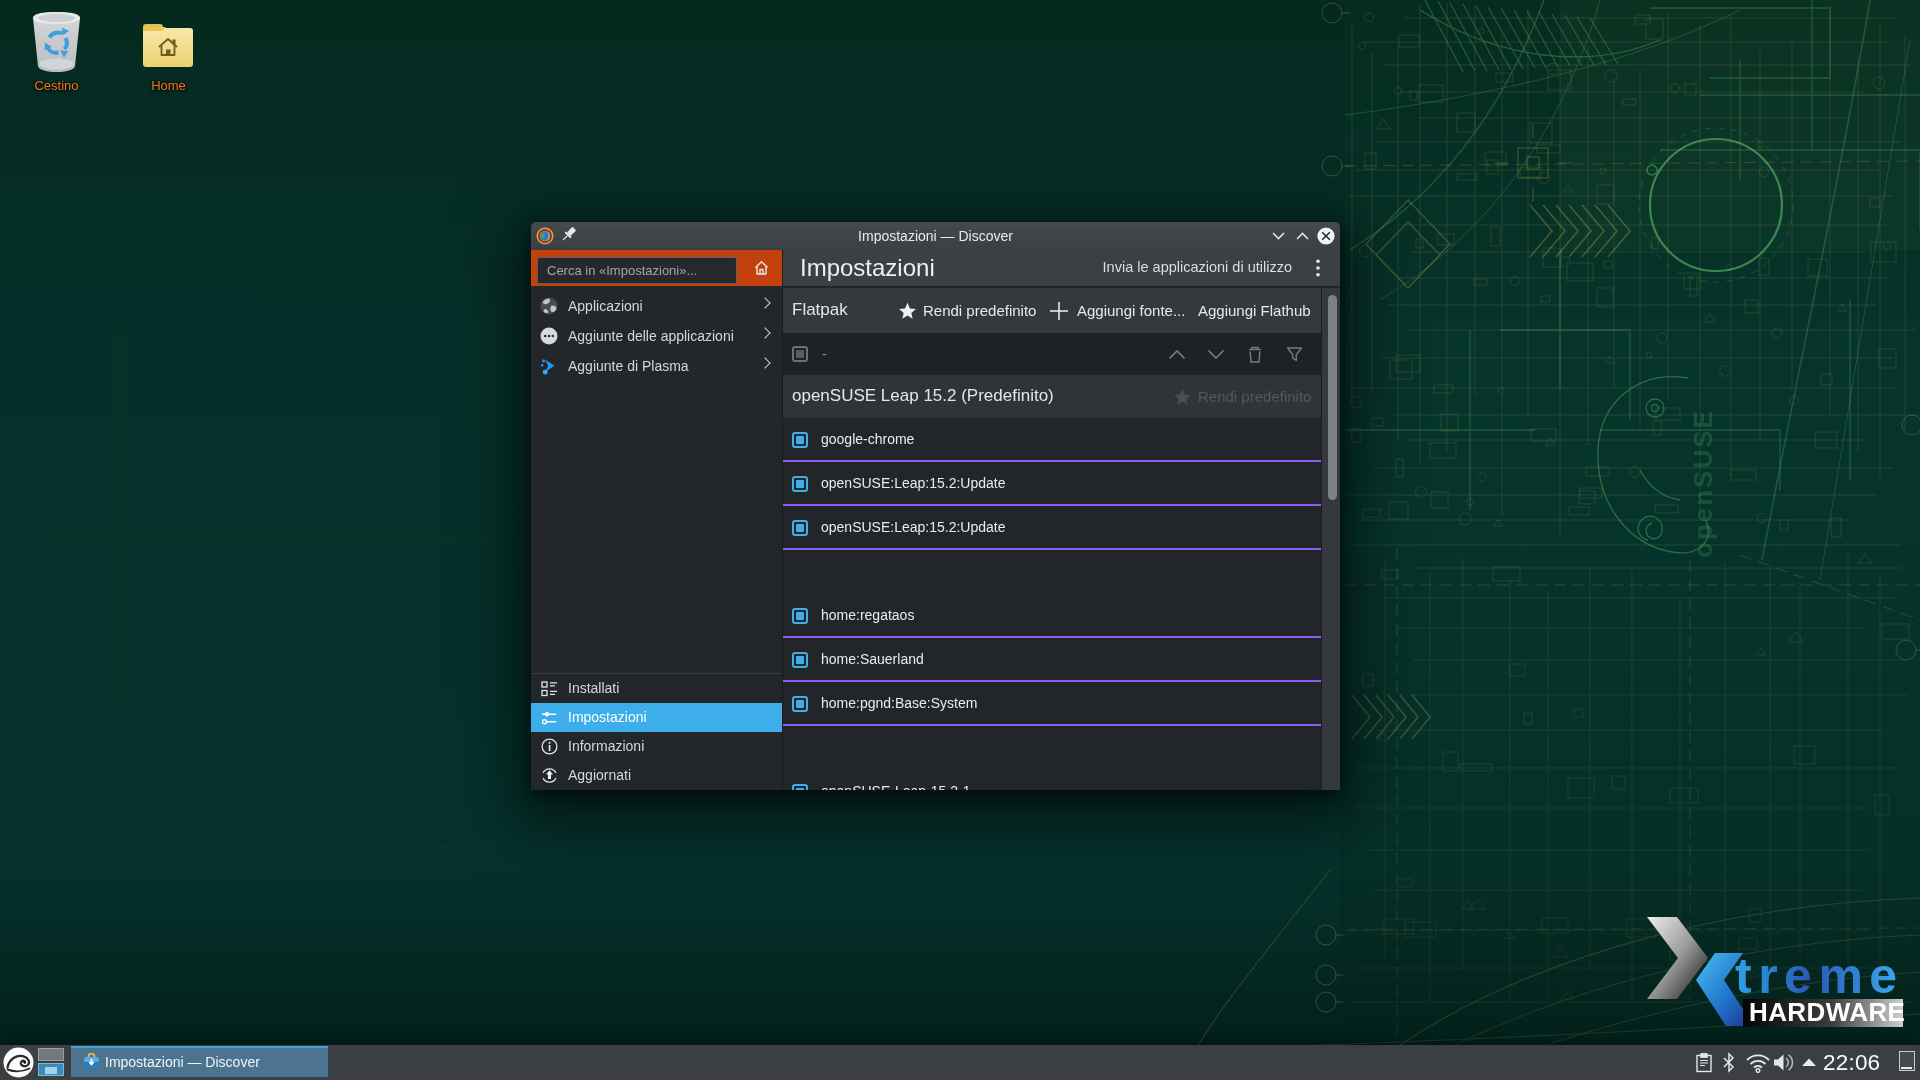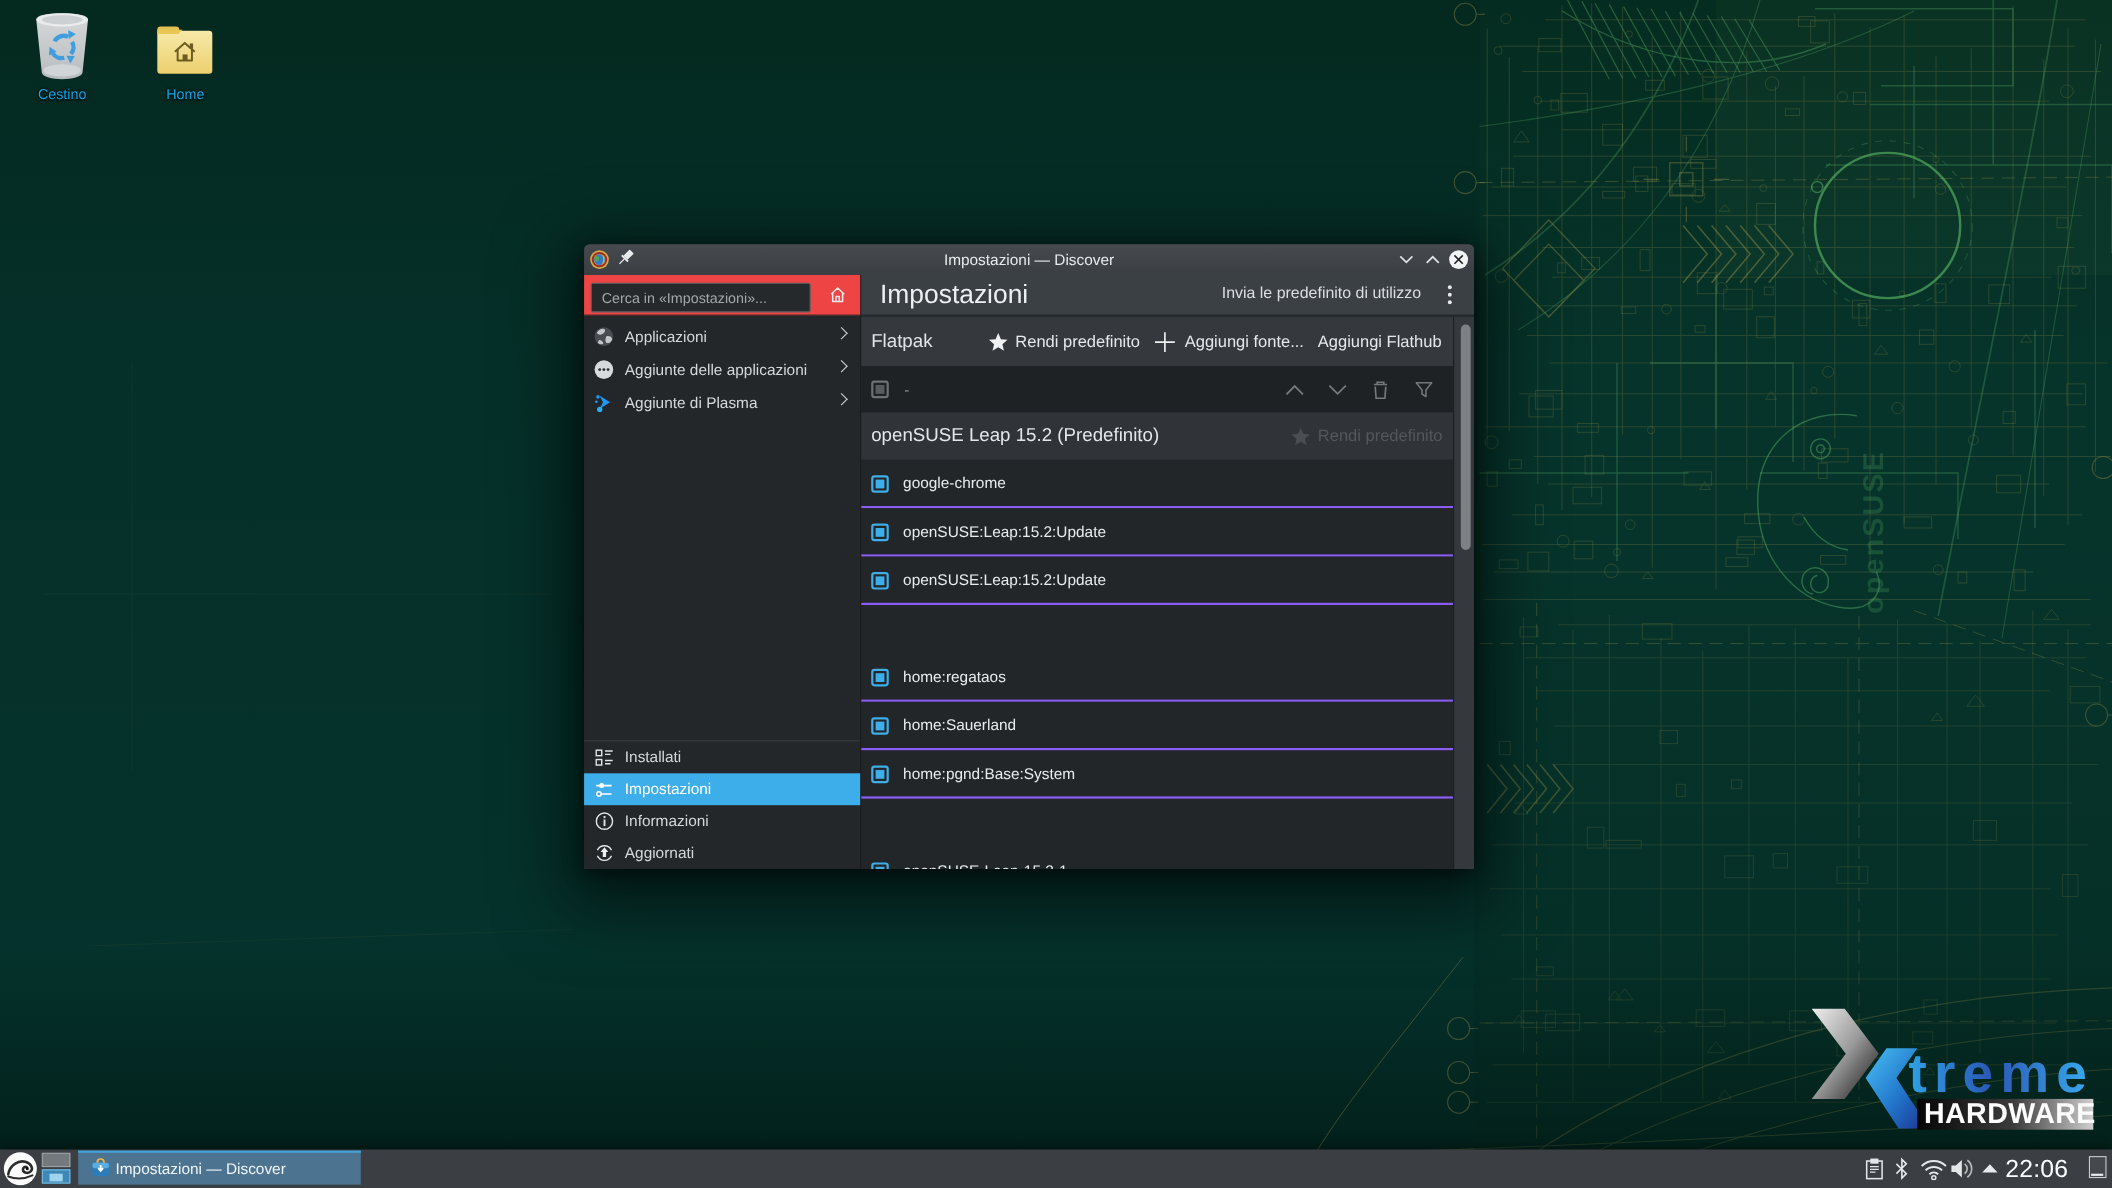--- a/index.html
+++ b/index.html
@@ -6,21 +6,21 @@
 #desk{position:absolute;left:0;top:0;width:1920px;height:1080px;overflow:hidden}
 .abs{position:absolute}
 
 #win{position:absolute;left:531px;top:222px;width:809px;height:568px;border-radius:5px 5px 0 0;
  box-shadow:0 18px 64px 14px rgba(0,0,0,.58),0 4px 16px rgba(0,0,0,.5);background:#232629}
 #titlebar{position:absolute;left:0;top:0;width:809px;height:28px;border-radius:5px 5px 0 0;
  background:linear-gradient(#46494d,#3b3f44)}
 #tb-title{position:absolute;left:0;top:0;width:100%;height:28px;line-height:28px;text-align:center;
  color:#e8eaeb;font-size:14px}
 .sidebar{position:absolute;left:0;top:28px;width:252px;height:540px;background:#242729;border-right:1px solid #191b1d}
-.sbtop{position:absolute;left:0;top:0;width:251px;height:37px;background:#ef4444;border-bottom:1px solid #24272a}
+.sbtop{position:absolute;left:0;top:0;width:251px;height:37px;background:#c2410c;border-bottom:1px solid #24272a}
 #search{position:absolute;left:6px;top:7px;width:200px;height:27px;background:#26292c;border:1px solid #5c6064;
  border-radius:2px;color:#a3a7aa;font-size:13px;line-height:25px;padding-left:9px}
 .srow{position:absolute;left:0;width:251px;height:30px;color:#d4d8db;font-size:14px}
 .srow .lbl{position:absolute;left:37px;top:0;line-height:30px}
 .srow .chev{position:absolute;right:13px;top:8px;width:8px;height:8px;border-top:1.6px solid #cdd0d3;border-right:1.6px solid #cdd0d3;transform:rotate(45deg)}
 .nrow{position:absolute;left:0;width:251px;height:29px;color:#d4d8db;font-size:14px}
 .nrow .lbl{position:absolute;left:37px;top:0;line-height:29px}
 #nav-sel{background:#3daee9;color:#fff}
 .main{position:absolute;left:252px;top:28px;width:557px;height:540px;background:#232629}
 #mhead{position:absolute;left:0;top:0;width:557px;height:37px;background:#3b4045;border-bottom:1px solid #202327}
@@ -38,21 +38,21 @@
 .cb{position:absolute;left:9px;top:14px;width:16px;height:16px;border:2px solid #3daee9;border-radius:3px}
 .cb i{position:absolute;left:2px;top:2px;width:8px;height:8px;background:#3daee9}
 #gutter{position:absolute;right:0;top:38px;width:19px;height:502px;background:#35393d;border-left:1px solid #1b1d1f}
 #thumb{position:absolute;left:6px;top:7px;width:9px;height:205px;background:#7e8184;border-radius:4.5px}
 
 #bar{position:absolute;left:0;top:1045px;width:1920px;height:35px;background:#3b3f43;box-shadow:0 -3px 8px rgba(0,0,0,.35)}
 #task{position:absolute;left:71px;top:1px;width:257px;height:31px;background:#4c7390;border-top:2px solid #44a2d6}
 #task .txt{position:absolute;left:34px;top:6px;font-size:14px;color:#f2f5f7}
 #clock{position:absolute;left:1823px;top:5px;width:62px;font-size:22.5px;color:#fbfcfd;letter-spacing:0.2px}
 
-.dlabel{position:absolute;font-size:13px;color:#0ea5e9;text-align:center;text-shadow:0 1px 3px rgba(0,0,0,.95),0 0 2px rgba(0,0,0,.8)}
+.dlabel{position:absolute;font-size:13px;color:#f97316;text-align:center;text-shadow:0 1px 3px rgba(0,0,0,.95),0 0 2px rgba(0,0,0,.8)}
 </style></head><body>
 <div id="desk">
 <svg id="wall" style="position:absolute;left:0;top:0" width="1920" height="1080" viewBox="0 0 1920 1080">
 <defs>
 <linearGradient id="bg" x1="0" y1="0" x2="0" y2="1">
           <stop offset="0" stop-color="#04291f"></stop>
           <stop offset="0.3" stop-color="#053029"></stop>
           <stop offset="0.8" stop-color="#05322c"></stop>
           <stop offset="1" stop-color="#021d18"></stop>
         </linearGradient>
@@ -477,21 +477,21 @@
     <path d="M2.1 6 A7 7 0 0 1 14.9 6" stroke="#e2e4e6" stroke-width="1.3" fill="none"></path>
     <path d="M14.9 11 A7 7 0 0 1 2.1 11" stroke="#e2e4e6" stroke-width="1.3" fill="none"></path>
     <path d="M8.5 3.2 L12 7.5 H10 V12 H7 V7.5 H5 Z" fill="#eceeef"></path>
    </svg>
    <span class="lbl">Aggiornati</span>
   </div>
  </div>
  <div class="main">
   <div id="mhead">
    <span class="big">Impostazioni</span>
-   <span class="right">Invia le predefinito di utilizzo</span>
+   <span class="right">Invia le applicazioni di utilizzo</span>
    <svg class="abs" style="right:20px;top:9px" width="4" height="18" viewBox="0 0 4 18">
     <circle cx="2" cy="2.2" r="1.8" fill="#e8eaeb"></circle>
             <circle cx="2" cy="9" r="1.8" fill="#e8eaeb"></circle>
             <circle cx="2" cy="15.8" r="1.8" fill="#e8eaeb"></circle>
    </svg>
   </div>
   <div id="toolbar">
    <span class="fl">Flatpak</span>
    <svg class="abs" style="left:115px;top:14px" width="19" height="18" viewBox="0 0 19 18">
     <path d="M9.5 0.8 L11.9 6.4 L17.9 6.9 L13.3 10.9 L14.7 16.8 L9.5 13.6 L4.3 16.8 L5.7 10.9 L1.1 6.9 L7.1 6.4 Z" fill="#eff1f2"></path>

